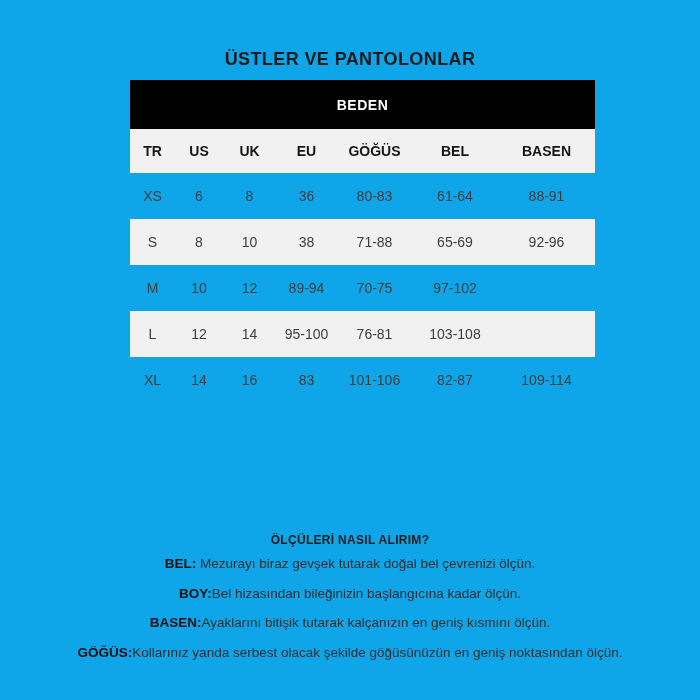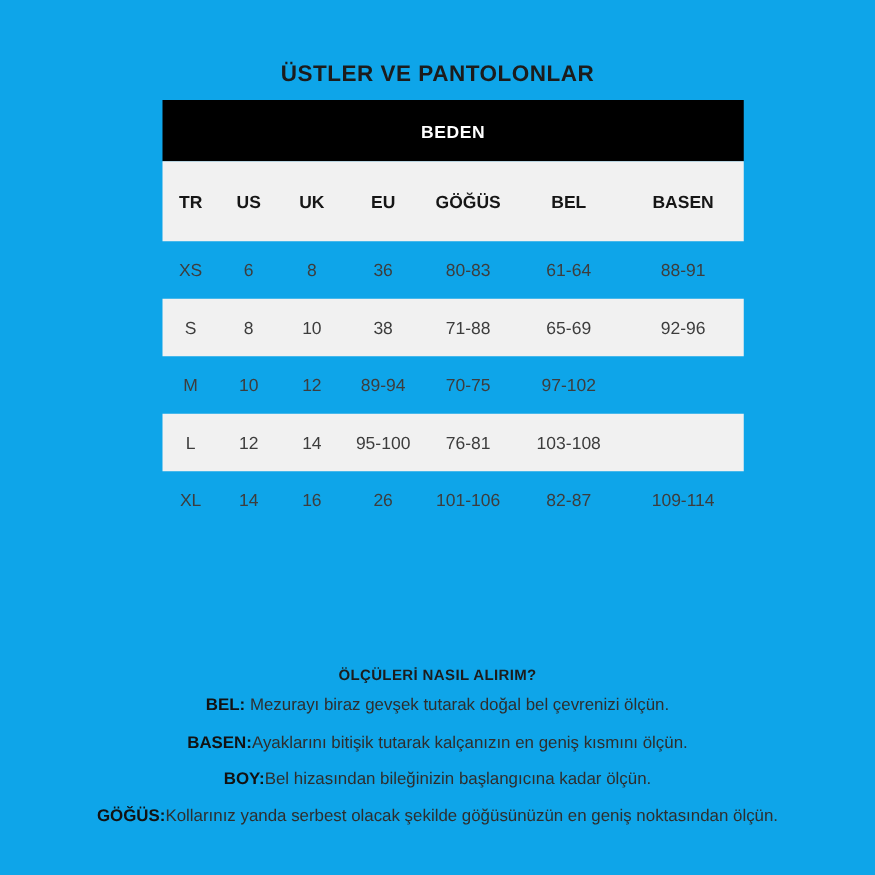--- a/index.html
+++ b/index.html
@@ -51,21 +51,21 @@
     margin-top:12px;
   }
   .t-row{
     display:grid;
     grid-template-columns:45px 48px 53px 61px 75px 86px 97px;
   }
   .t-row.header{
     background:var(--alt-bg);
   }
   .t-row.header .cell{
-    height:64px;
+    height:44px;
     font-weight:bold;
     color:#161616;
   }
   .t-row.alt{
     background:var(--alt-bg);
   }
   .cell{
     height:46px;
     display:flex;
     align-items:center;
@@ -152,30 +152,30 @@
           <div class="cell">12</div>
           <div class="cell">14</div>
           <div class="cell">95-100</div>
           <div class="cell">76-81</div>
           <div class="cell">103-108</div>
         </div>
         <div class="t-row">
           <div class="cell">XL</div>
           <div class="cell">14</div>
           <div class="cell">16</div>
-          <div class="cell">26</div>
+          <div class="cell">83</div>
           <div class="cell">101-106</div>
           <div class="cell">82-87</div>
           <div class="cell">109-114</div>
         </div>
       </div>
   </div>
 
   <h2 class="guide-heading">ÖLÇÜLERİ NASIL ALIRIM?</h2>
 
   <div class="guide-list">
       <p class="guide-line"><b>BEL:</b><span> Mezurayı biraz gevşek tutarak doğal bel çevrenizi ölçün.</span></p>
+      <p class="guide-line"><b>BOY:</b><span>Bel hizasından bileğinizin başlangıcına kadar ölçün.</span></p>
       <p class="guide-line"><b>BASEN:</b><span>Ayaklarını bitişik tutarak kalçanızın en geniş kısmını ölçün.</span></p>
-      <p class="guide-line"><b>BOY:</b><span>Bel hizasından bileğinizin başlangıcına kadar ölçün.</span></p>
       <p class="guide-line"><b>GÖĞÜS:</b><span>Kollarınız yanda serbest olacak şekilde göğüsünüzün en geniş noktasından ölçün.</span></p>
     </div>
 
 </div>
 
 </body></html>

